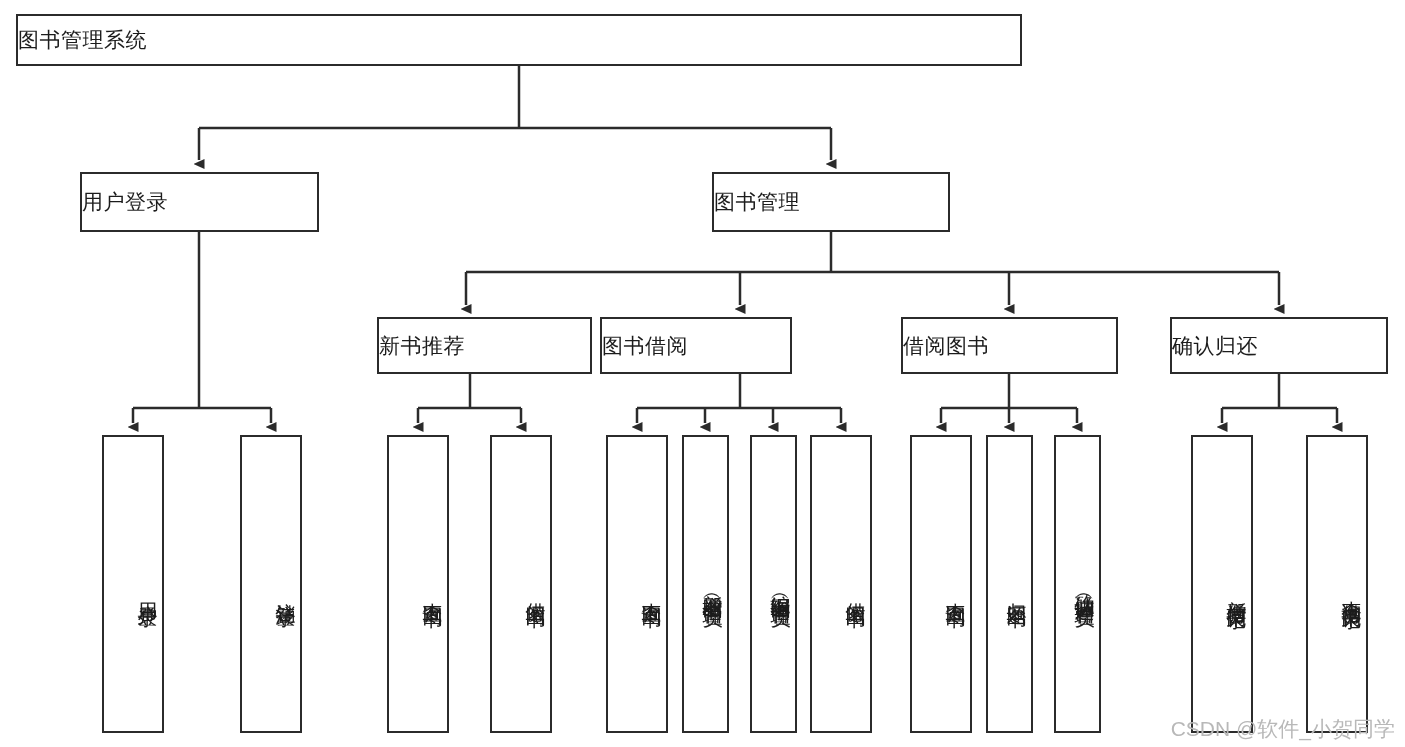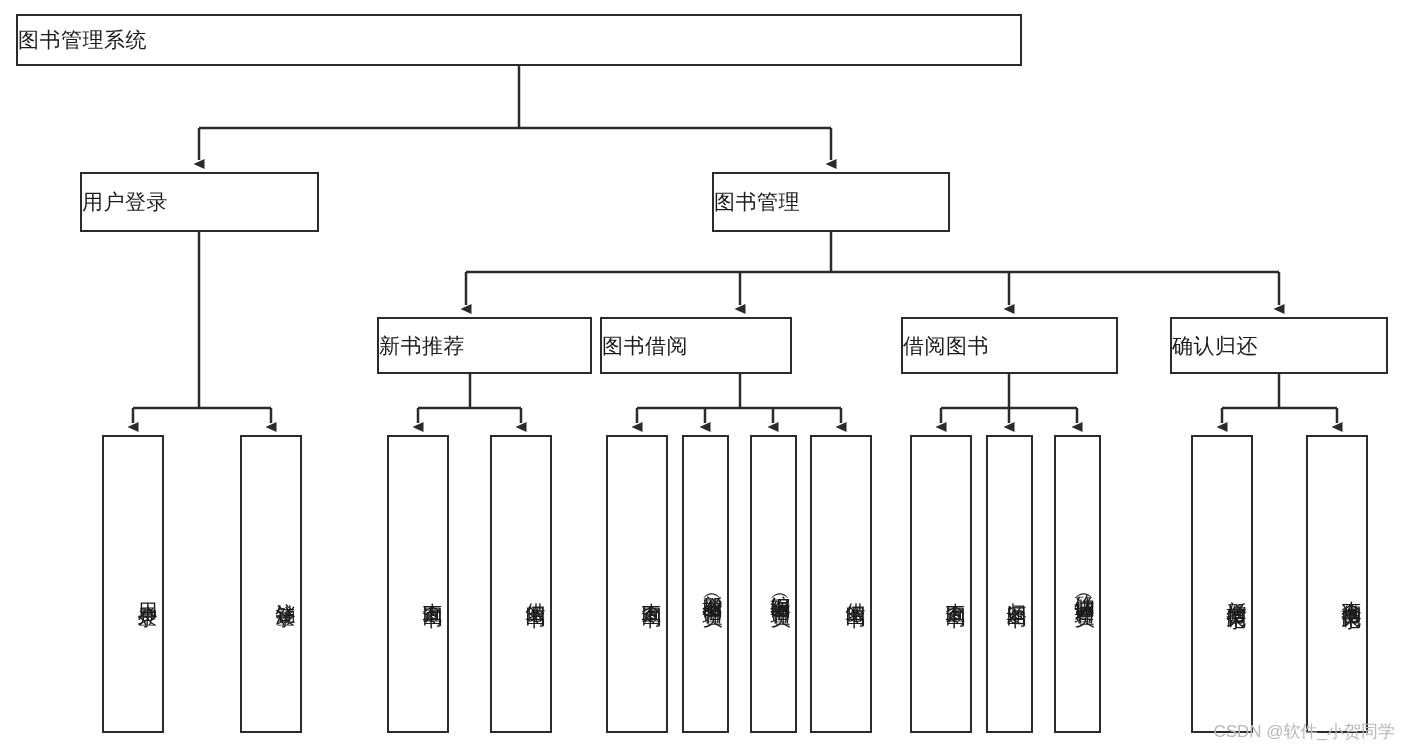--- a/index.html
+++ b/index.html
@@ -45,21 +45,21 @@
     justify-content: center;
     padding-top: 14px;
   }
   .node.vert.top-align {
     padding-top: 8px;
   }
   .watermark {
     position: absolute;
     right: 10px;
     bottom: 4px;
-    font-size: 17px;
+    font-size: 21px;
     color: #b8b8b8;
     white-space: nowrap;
     font-family: "Liberation Sans", "DejaVu Sans", sans-serif;
   }
 </style>
 </head>
 <body>
 
 <div id="canvas">
 

